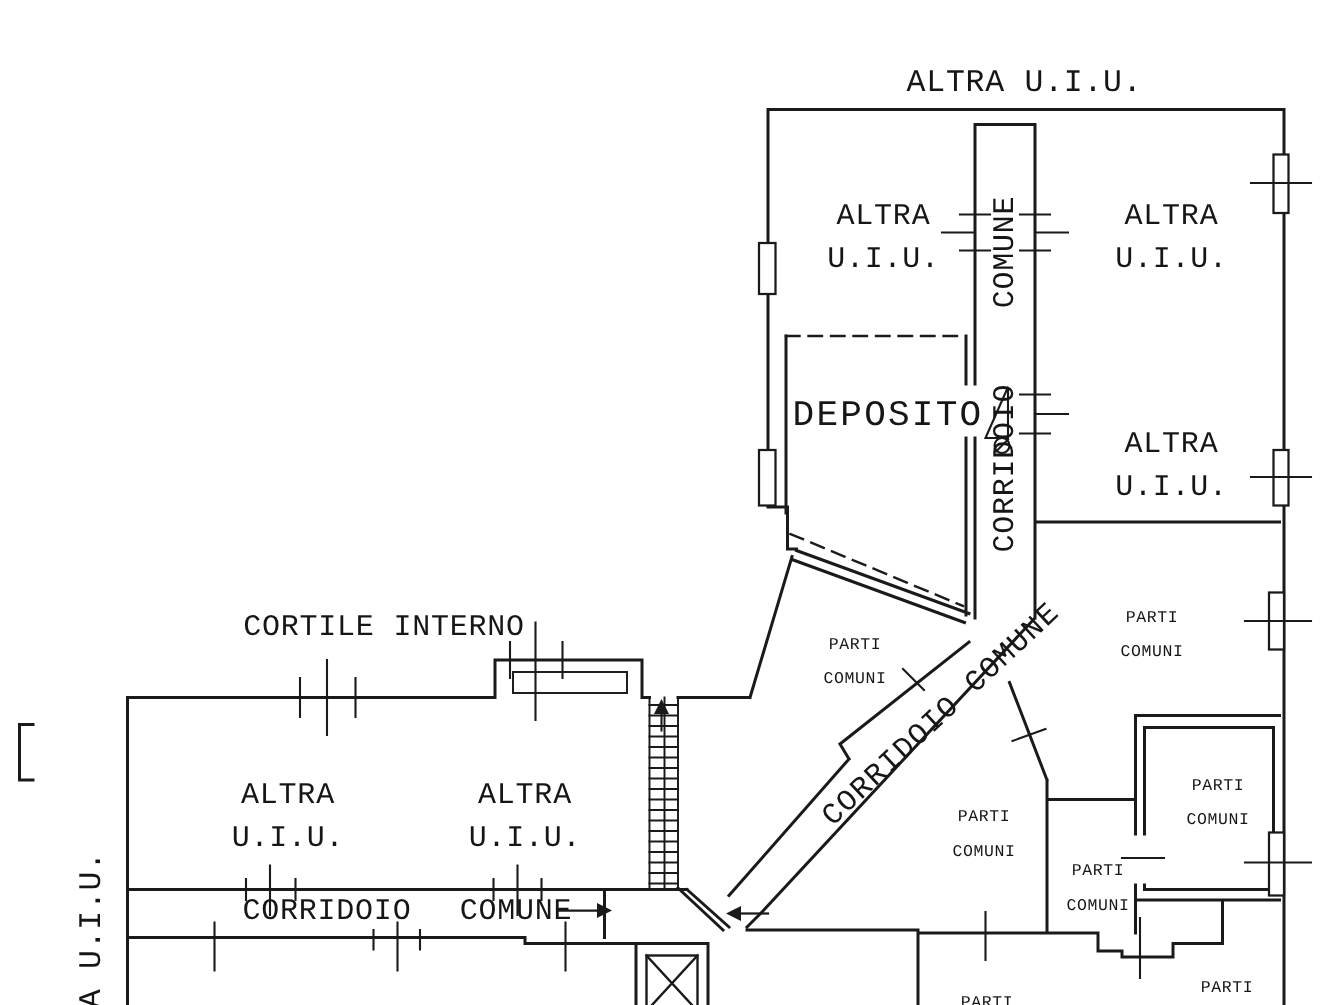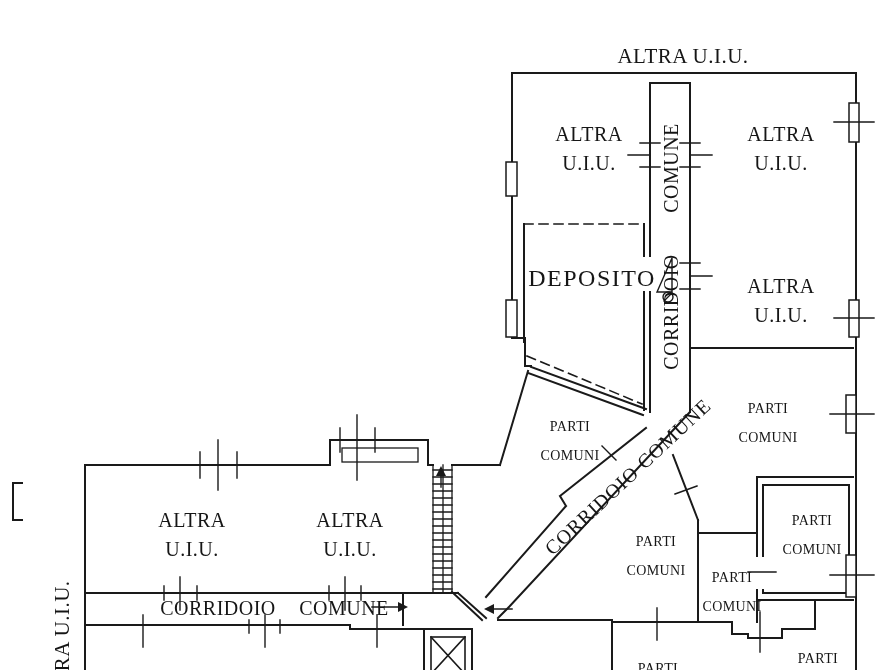--- a/index.html
+++ b/index.html
@@ -1,32 +1,32 @@
 <!DOCTYPE html>
 <html><head>
 <meta charset="utf-8">
 <style>
   html,body{margin:0;padding:0;background:#fff;}
   .plan{
     position:relative;width:893px;height:670px;background:#ffffff;
-    overflow:hidden;font-family:Liberation Serif, serif;color:#141414;
+    overflow:hidden;font-family:Liberation Mono, monospace;color:#141414;
   }
   .plan svg{position:absolute;left:0;top:0;}
   .lbl{
     position:absolute;transform:translate(-50%,-50%);
     text-align:center;white-space:nowrap;color:#161616;
   }
   .rot90{transform:translate(-50%,-50%) rotate(-90deg);}
   .diag{transform:translate(-50%,-50%) rotate(-43deg);}
   .fs21{font-size:21px;letter-spacing:.5px;}
   .fs20{font-size:20px;letter-spacing:.5px;}
   .fs23{font-size:24px;letter-spacing:1.5px;}
-  .fs14{font-size:14px;letter-spacing:.4px;}
+  .fs14{font-size:11px;letter-spacing:.4px;}
   .two span{display:block;}
-  .big{line-height:1.45;}
+  .big{line-height:1.45;margin-top:10px;}
   .small{line-height:2.05;}
 </style>
 </head>
 <body>
 
 <div class="plan">
 
   <svg width="893" height="670" viewBox="0 0 893 670">
     <g fill="none" stroke="#1a1a1a" stroke-linecap="square">
 
@@ -138,20 +138,21 @@
     <span>ALTRA</span>
     <span>U.I.U.</span>
   </div>
 
   <div class="lbl fs20 rot90" style="left:671px;top:168px">COMUNE</div>
 
   <div class="lbl fs20 rot90" style="left:671px;top:312px">CORRIDOIO</div>
 
   <div class="lbl fs23" style="left:592px;top:278px">DEPOSITO</div>
 
+  <div class="lbl fs20" style="left:256px;top:419px">CORTILE INTERNO</div>
 
   <div class="lbl fs20 two big" style="left:192px;top:535px">
     <span>ALTRA</span>
     <span>U.I.U.</span>
   </div>
 
   <div class="lbl fs20 two big" style="left:350px;top:535px">
     <span>ALTRA</span>
     <span>U.I.U.</span>
   </div>

